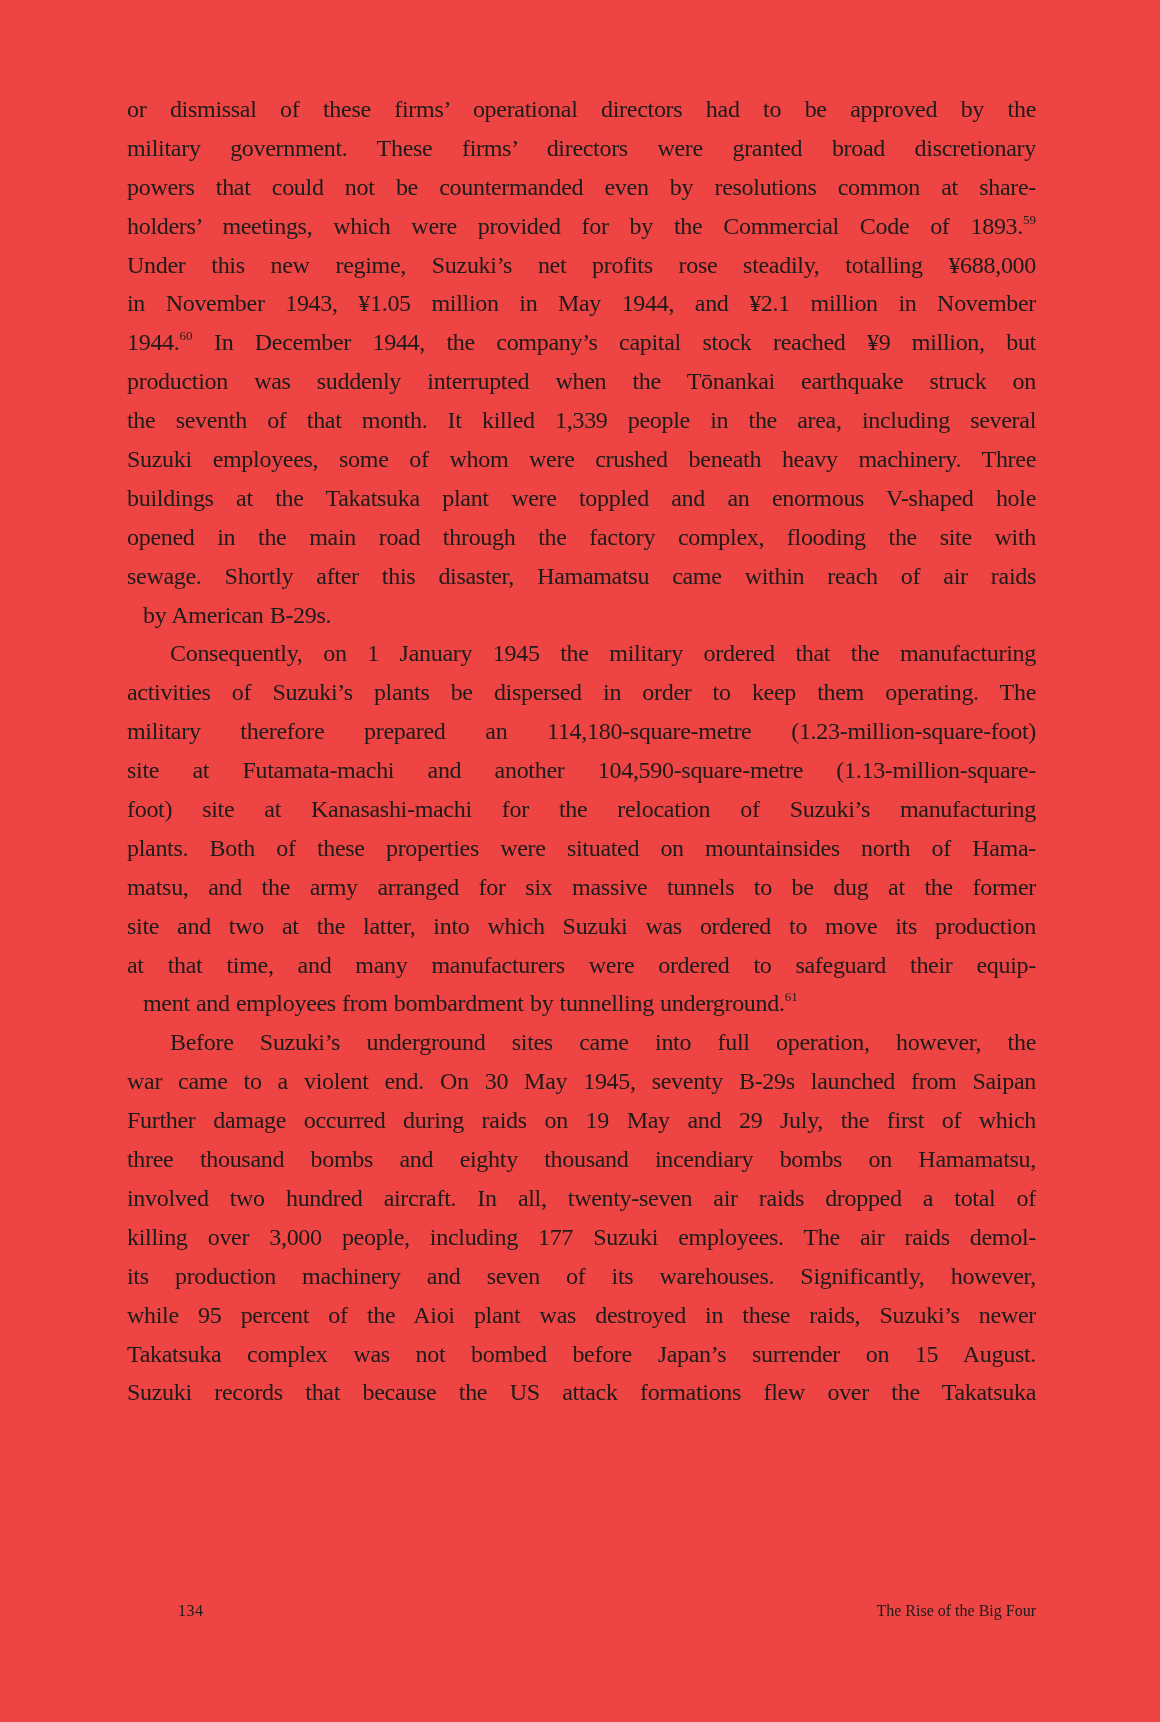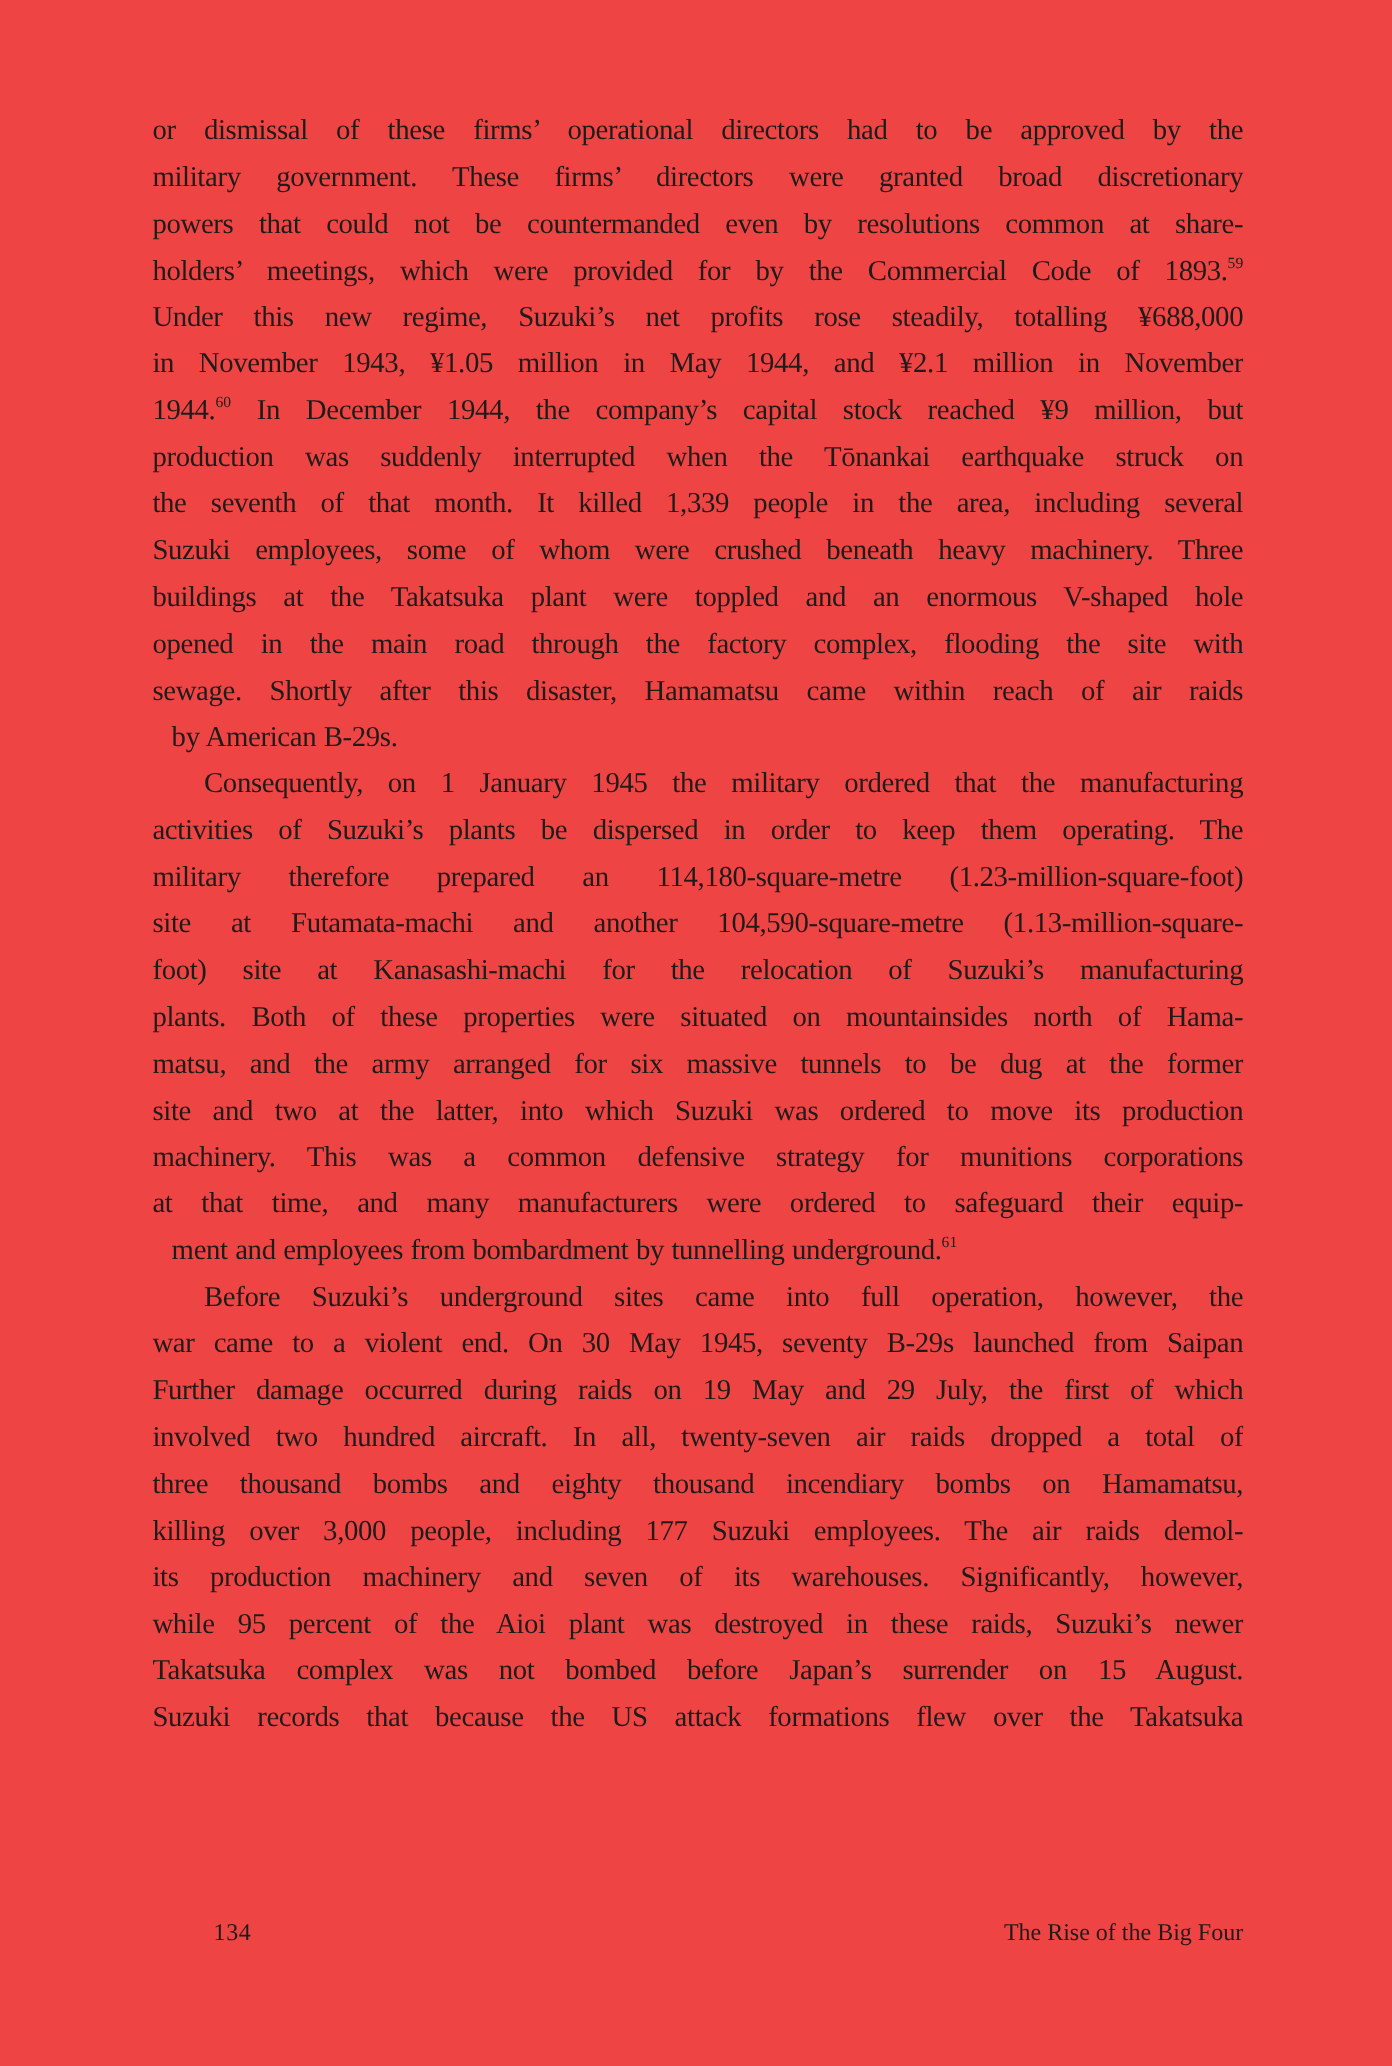--- a/index.html
+++ b/index.html
@@ -45,21 +45,21 @@
     vertical-align: super;
   }
   .footer {
     position: absolute;
     left: 127px;
     top: 1597px;
     width: 909px;
     display: flex;
     justify-content: space-between;
     align-items: baseline;
-    font-size: 20px;
+    font-size: 16px;
     line-height: 28px;
   }
   .page-number {
     padding-left: 51px;
     letter-spacing: 0.5px;
   }
   .running-title {
     letter-spacing: 0;
   }
 </style>
@@ -83,28 +83,27 @@
       <div class="line">sewage. Shortly after this disaster, Hamamatsu came within reach of air raids</div>
       <div class="line rag">by American B-29s.</div>
       <div class="line indent">Consequently, on 1 January 1945 the military ordered that the manufacturing</div>
       <div class="line">activities of Suzuki’s plants be dispersed in order to keep them operating. The</div>
       <div class="line">military therefore prepared an 114,180-square-metre (1.23-million-square-foot)</div>
       <div class="line">site at Futamata-machi and another 104,590-square-metre (1.13-million-square-</div>
       <div class="line">foot) site at Kanasashi-machi for the relocation of Suzuki’s manufacturing</div>
       <div class="line">plants. Both of these properties were situated on mountainsides north of Hama-</div>
       <div class="line">matsu, and the army arranged for six massive tunnels to be dug at the former</div>
       <div class="line">site and two at the latter, into which Suzuki was ordered to move its production</div>
-      <div class="line">machinery. This was a common defensive strategy for munitions corporations</div>
       <div class="line">at that time, and many manufacturers were ordered to safeguard their equip-</div>
       <div class="line rag">ment and employees from bombardment by tunnelling underground.<sup class="fn">61</sup></div>
       <div class="line indent">Before Suzuki’s underground sites came into full operation, however, the</div>
       <div class="line">war came to a violent end. On 30 May 1945, seventy B-29s launched from Saipan</div>
       <div class="line">Further damage occurred during raids on 19 May and 29 July, the first of which</div>
+      <div class="line">three thousand bombs and eighty thousand incendiary bombs on Hamamatsu,</div>
       <div class="line">involved two hundred aircraft. In all, twenty-seven air raids dropped a total of</div>
-      <div class="line">three thousand bombs and eighty thousand incendiary bombs on Hamamatsu,</div>
       <div class="line">killing over 3,000 people, including 177 Suzuki employees. The air raids demol-</div>
       <div class="line">its production machinery and seven of its warehouses. Significantly, however,</div>
       <div class="line">while 95 percent of the Aioi plant was destroyed in these raids, Suzuki’s newer</div>
       <div class="line">Takatsuka complex was not bombed before Japan’s surrender on 15 August.</div>
       <div class="line">Suzuki records that because the US attack formations flew over the Takatsuka</div>
     </main>
   <footer class="footer">
     <span class="page-number">134</span>
     <span class="running-title">The Rise of the Big Four</span>
   </footer>

